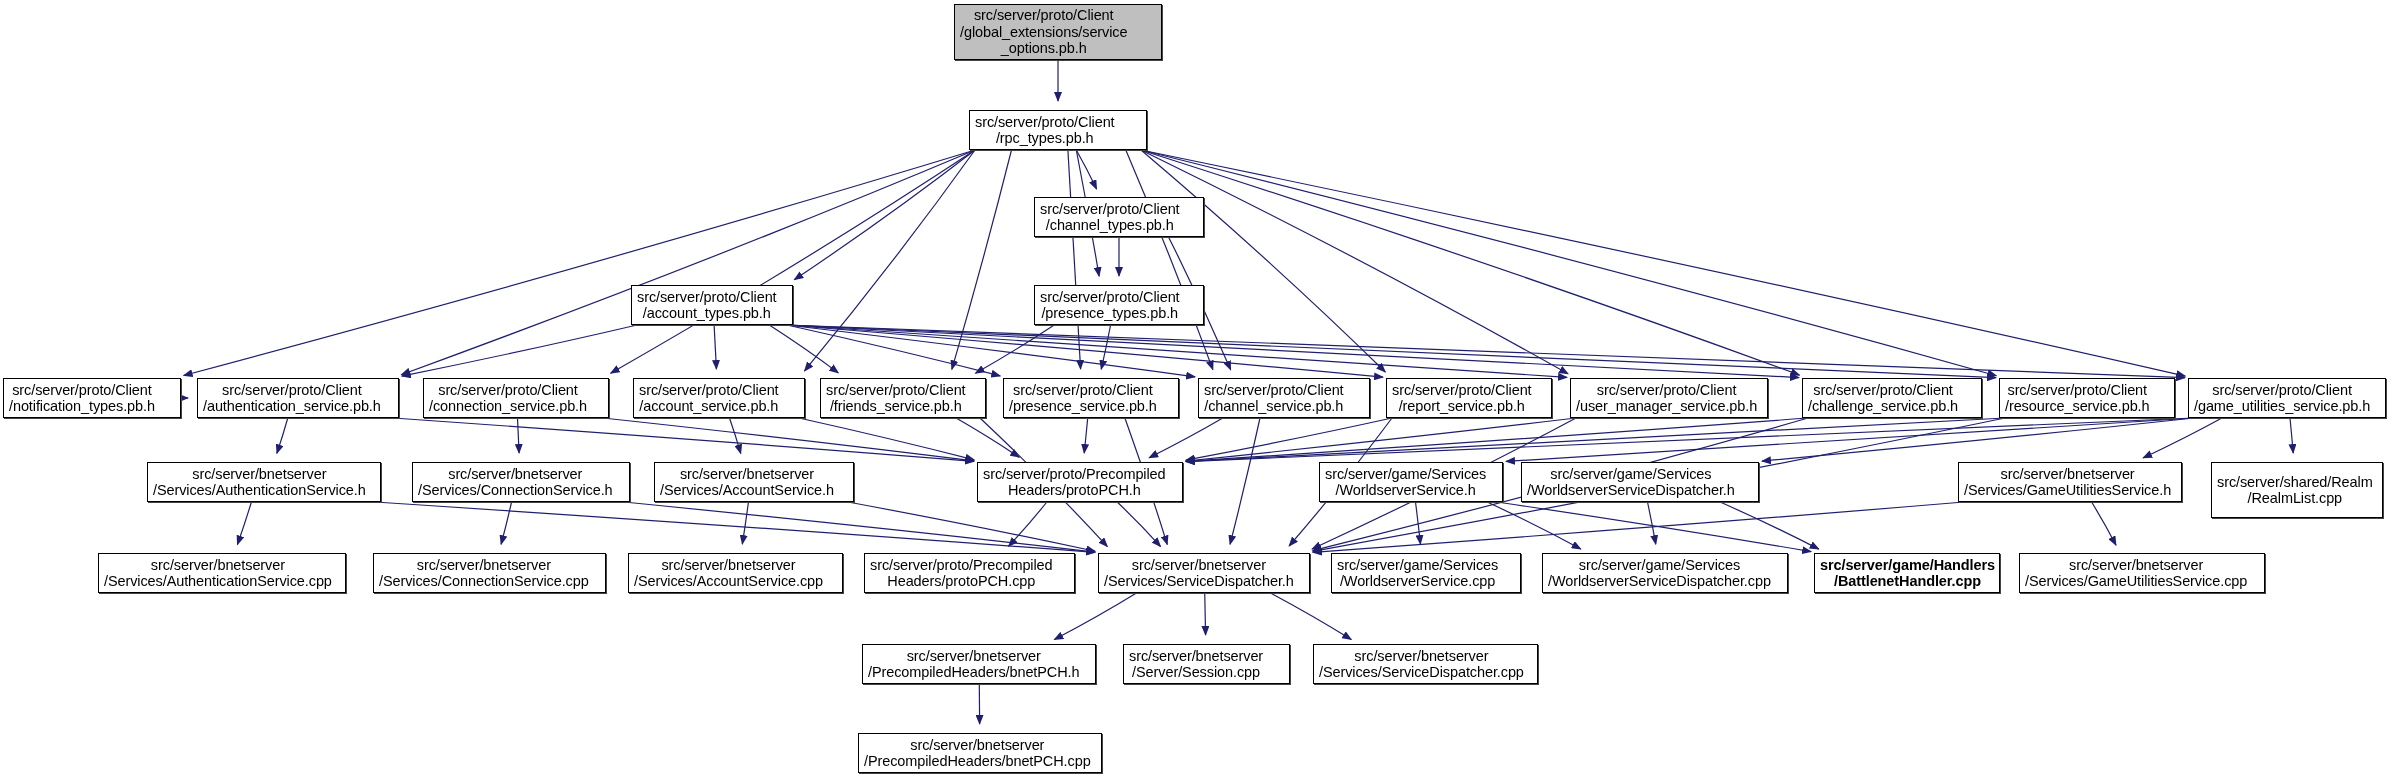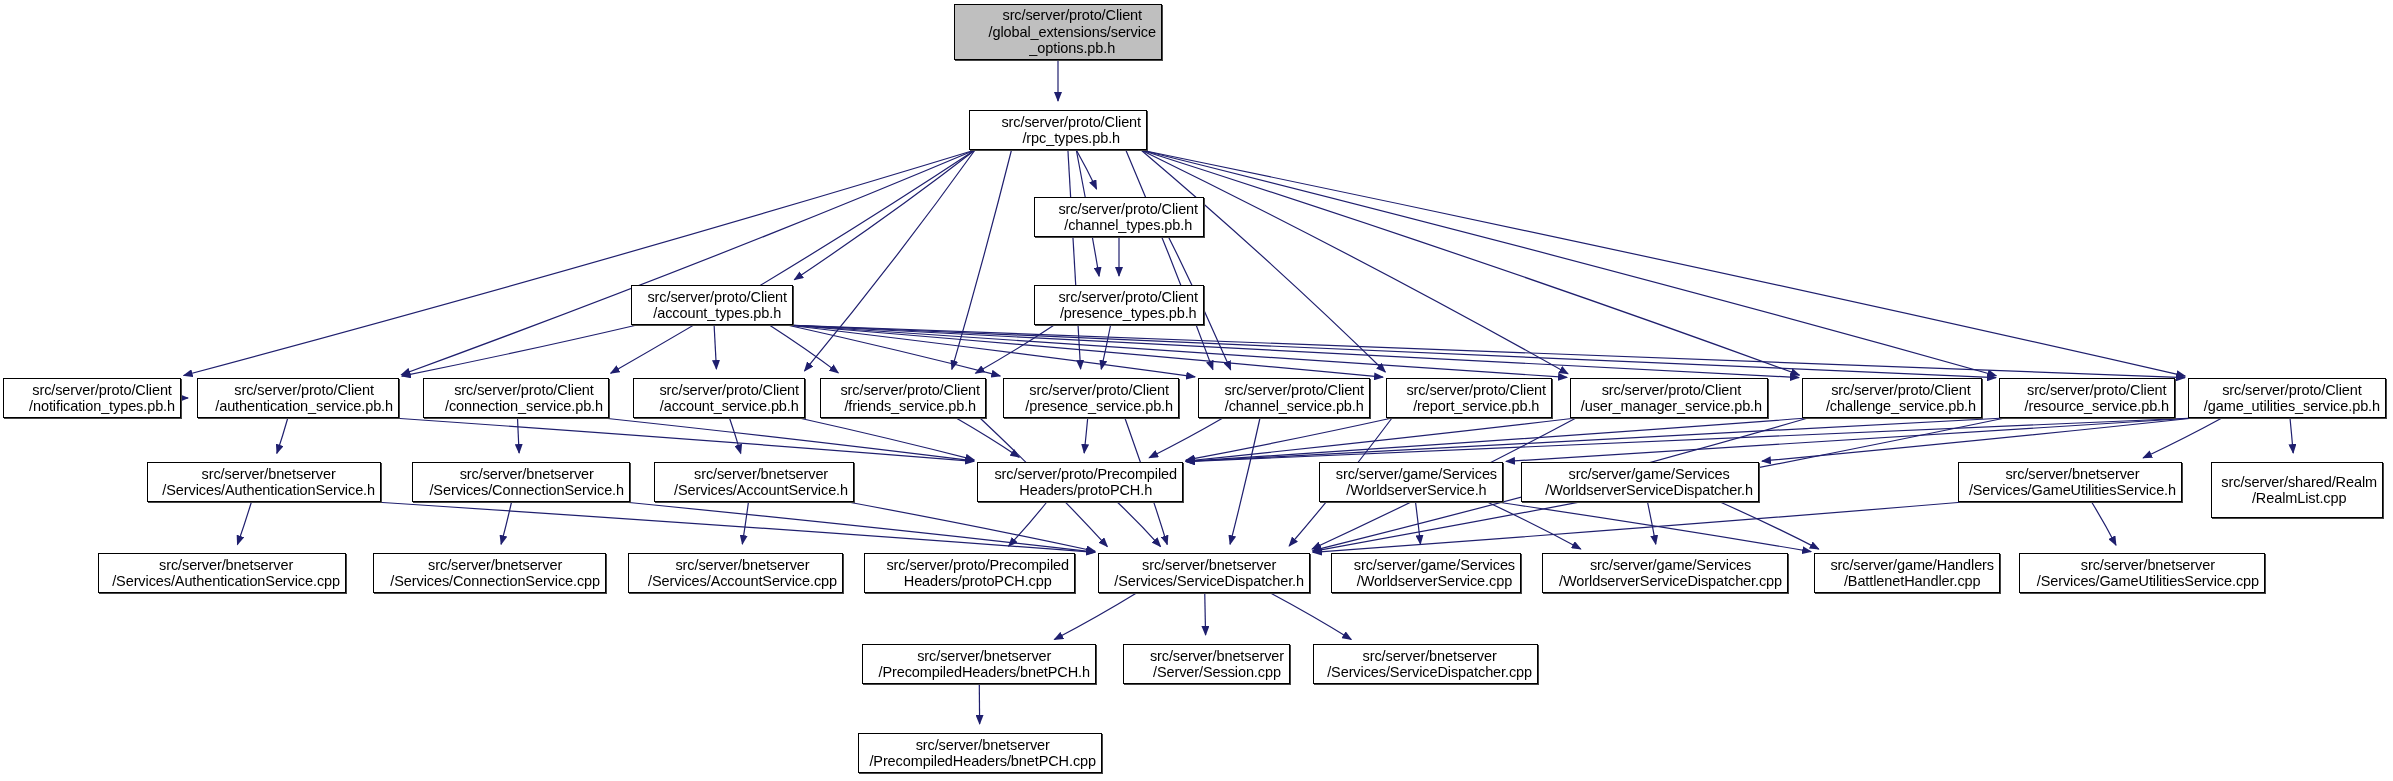--- a/index.html
+++ b/index.html
@@ -24,21 +24,21 @@
     pointer-events: none;
   }
   .node {
     position: absolute;
     box-sizing: border-box;
     border: 1px solid #000000;
     background: #ffffff;
     color: #000000;
     display: flex;
     align-items: center;
-    justify-content: flex-end;
+    justify-content: flex-start;
     text-align: center;
     font-size: 14.5px;
     line-height: 16.5px;
     letter-spacing: -0.1px;
     white-space: pre;
     z-index: 5;
     box-shadow: 1px 1px 0 0 #444;
   }
   .node.root {
     background: #bfbfbf;
@@ -196,21 +196,21 @@
       <div class="node" style="left: 628px; top: 553px; width: 215px; height: 40px;"><span class="node-label">src/server/bnetserver
 /Services/AccountService.cpp</span></div>
       <div class="node" style="left: 864px; top: 553px; width: 211px; height: 40px;"><span class="node-label">src/server/proto/Precompiled
 Headers/protoPCH.cpp</span></div>
       <div class="node" style="left: 1098px; top: 553px; width: 212px; height: 40px;"><span class="node-label">src/server/bnetserver
 /Services/ServiceDispatcher.h</span></div>
       <div class="node" style="left: 1331px; top: 553px; width: 190px; height: 40px;"><span class="node-label">src/server/game/Services
 /WorldserverService.cpp</span></div>
       <div class="node" style="left: 1542px; top: 553px; width: 246px; height: 40px;"><span class="node-label">src/server/game/Services
 /WorldserverServiceDispatcher.cpp</span></div>
-      <div class="node" style="left: 1814px; top: 553px; width: 186px; height: 40px;"><span class="node-label">src/server/game/Handlers
+      <div class="node" style="left: 1814px; top: 553px; width: 186px; height: 40px; font-weight: bold;"><span class="node-label">src/server/game/Handlers
 /BattlenetHandler.cpp</span></div>
       <div class="node" style="left: 2019px; top: 553px; width: 246px; height: 40px;"><span class="node-label">src/server/bnetserver
 /Services/GameUtilitiesService.cpp</span></div>
       <div class="node" style="left: 862px; top: 644px; width: 234px; height: 40px;"><span class="node-label">src/server/bnetserver
 /PrecompiledHeaders/bnetPCH.h</span></div>
       <div class="node" style="left: 1123px; top: 644px; width: 167px; height: 40px;"><span class="node-label">src/server/bnetserver
 /Server/Session.cpp</span></div>
       <div class="node" style="left: 1313px; top: 644px; width: 225px; height: 40px;"><span class="node-label">src/server/bnetserver
 /Services/ServiceDispatcher.cpp</span></div>
       <div class="node" style="left: 858px; top: 733px; width: 244px; height: 40px;"><span class="node-label">src/server/bnetserver

